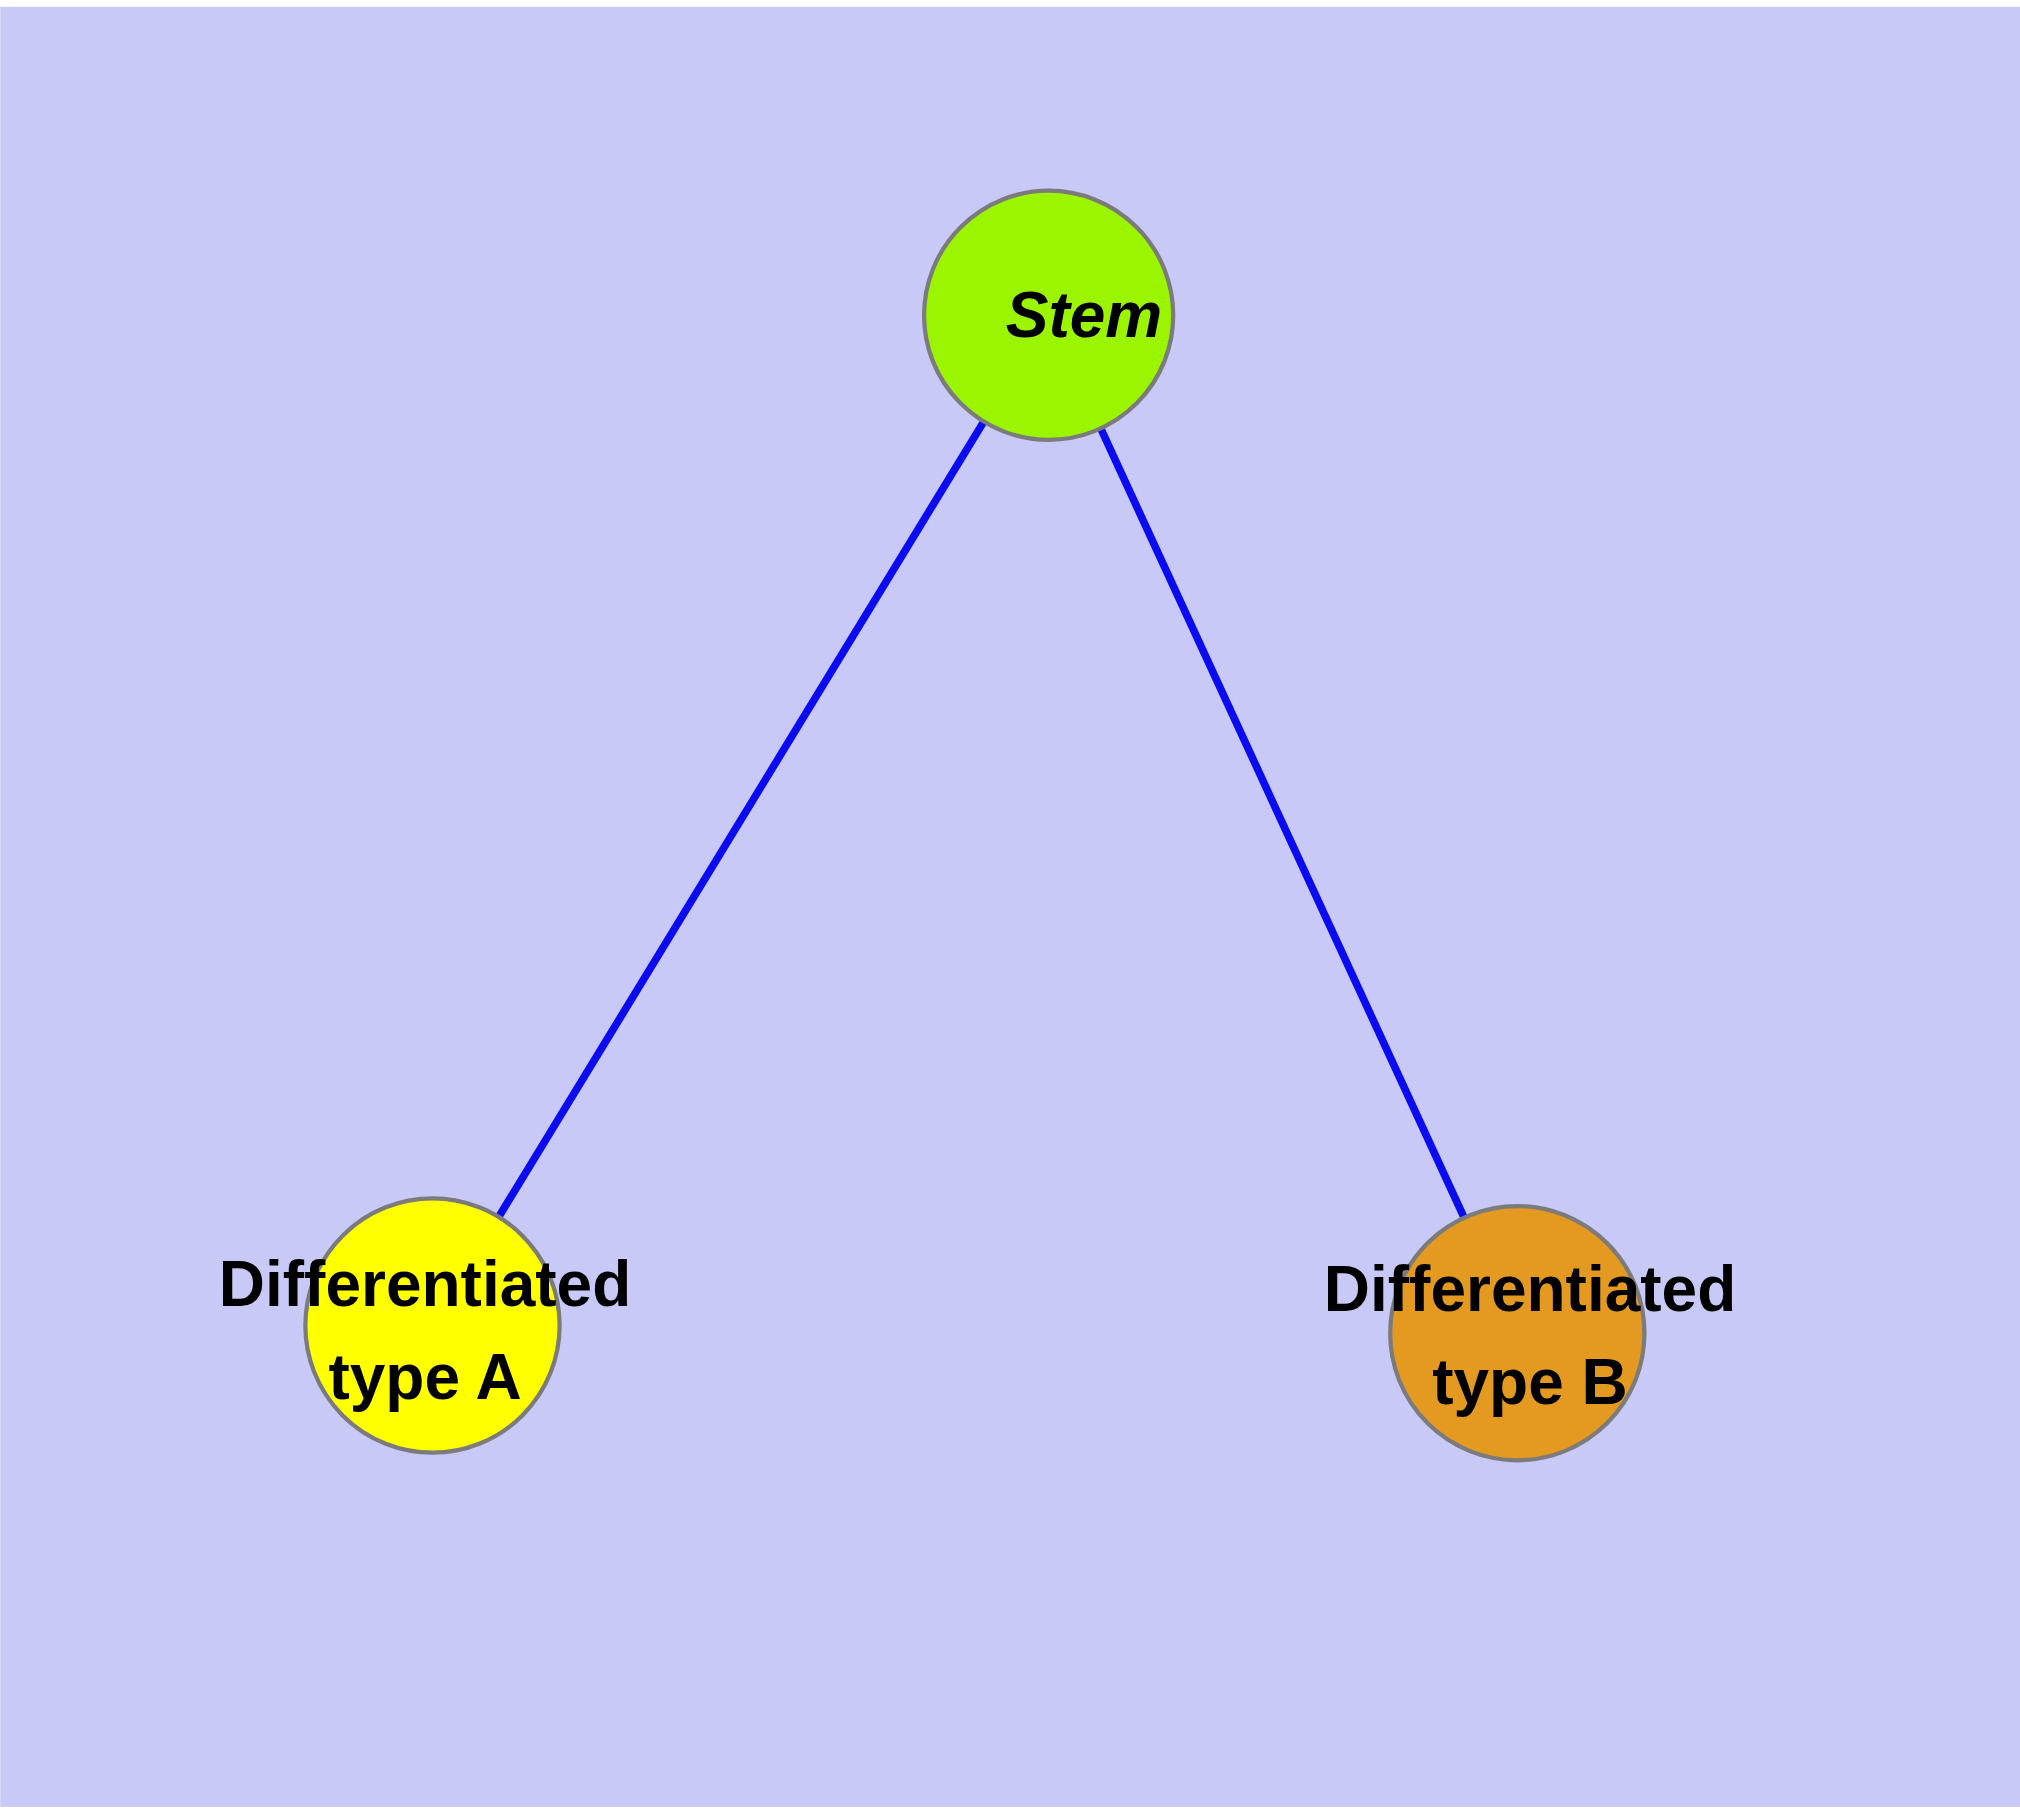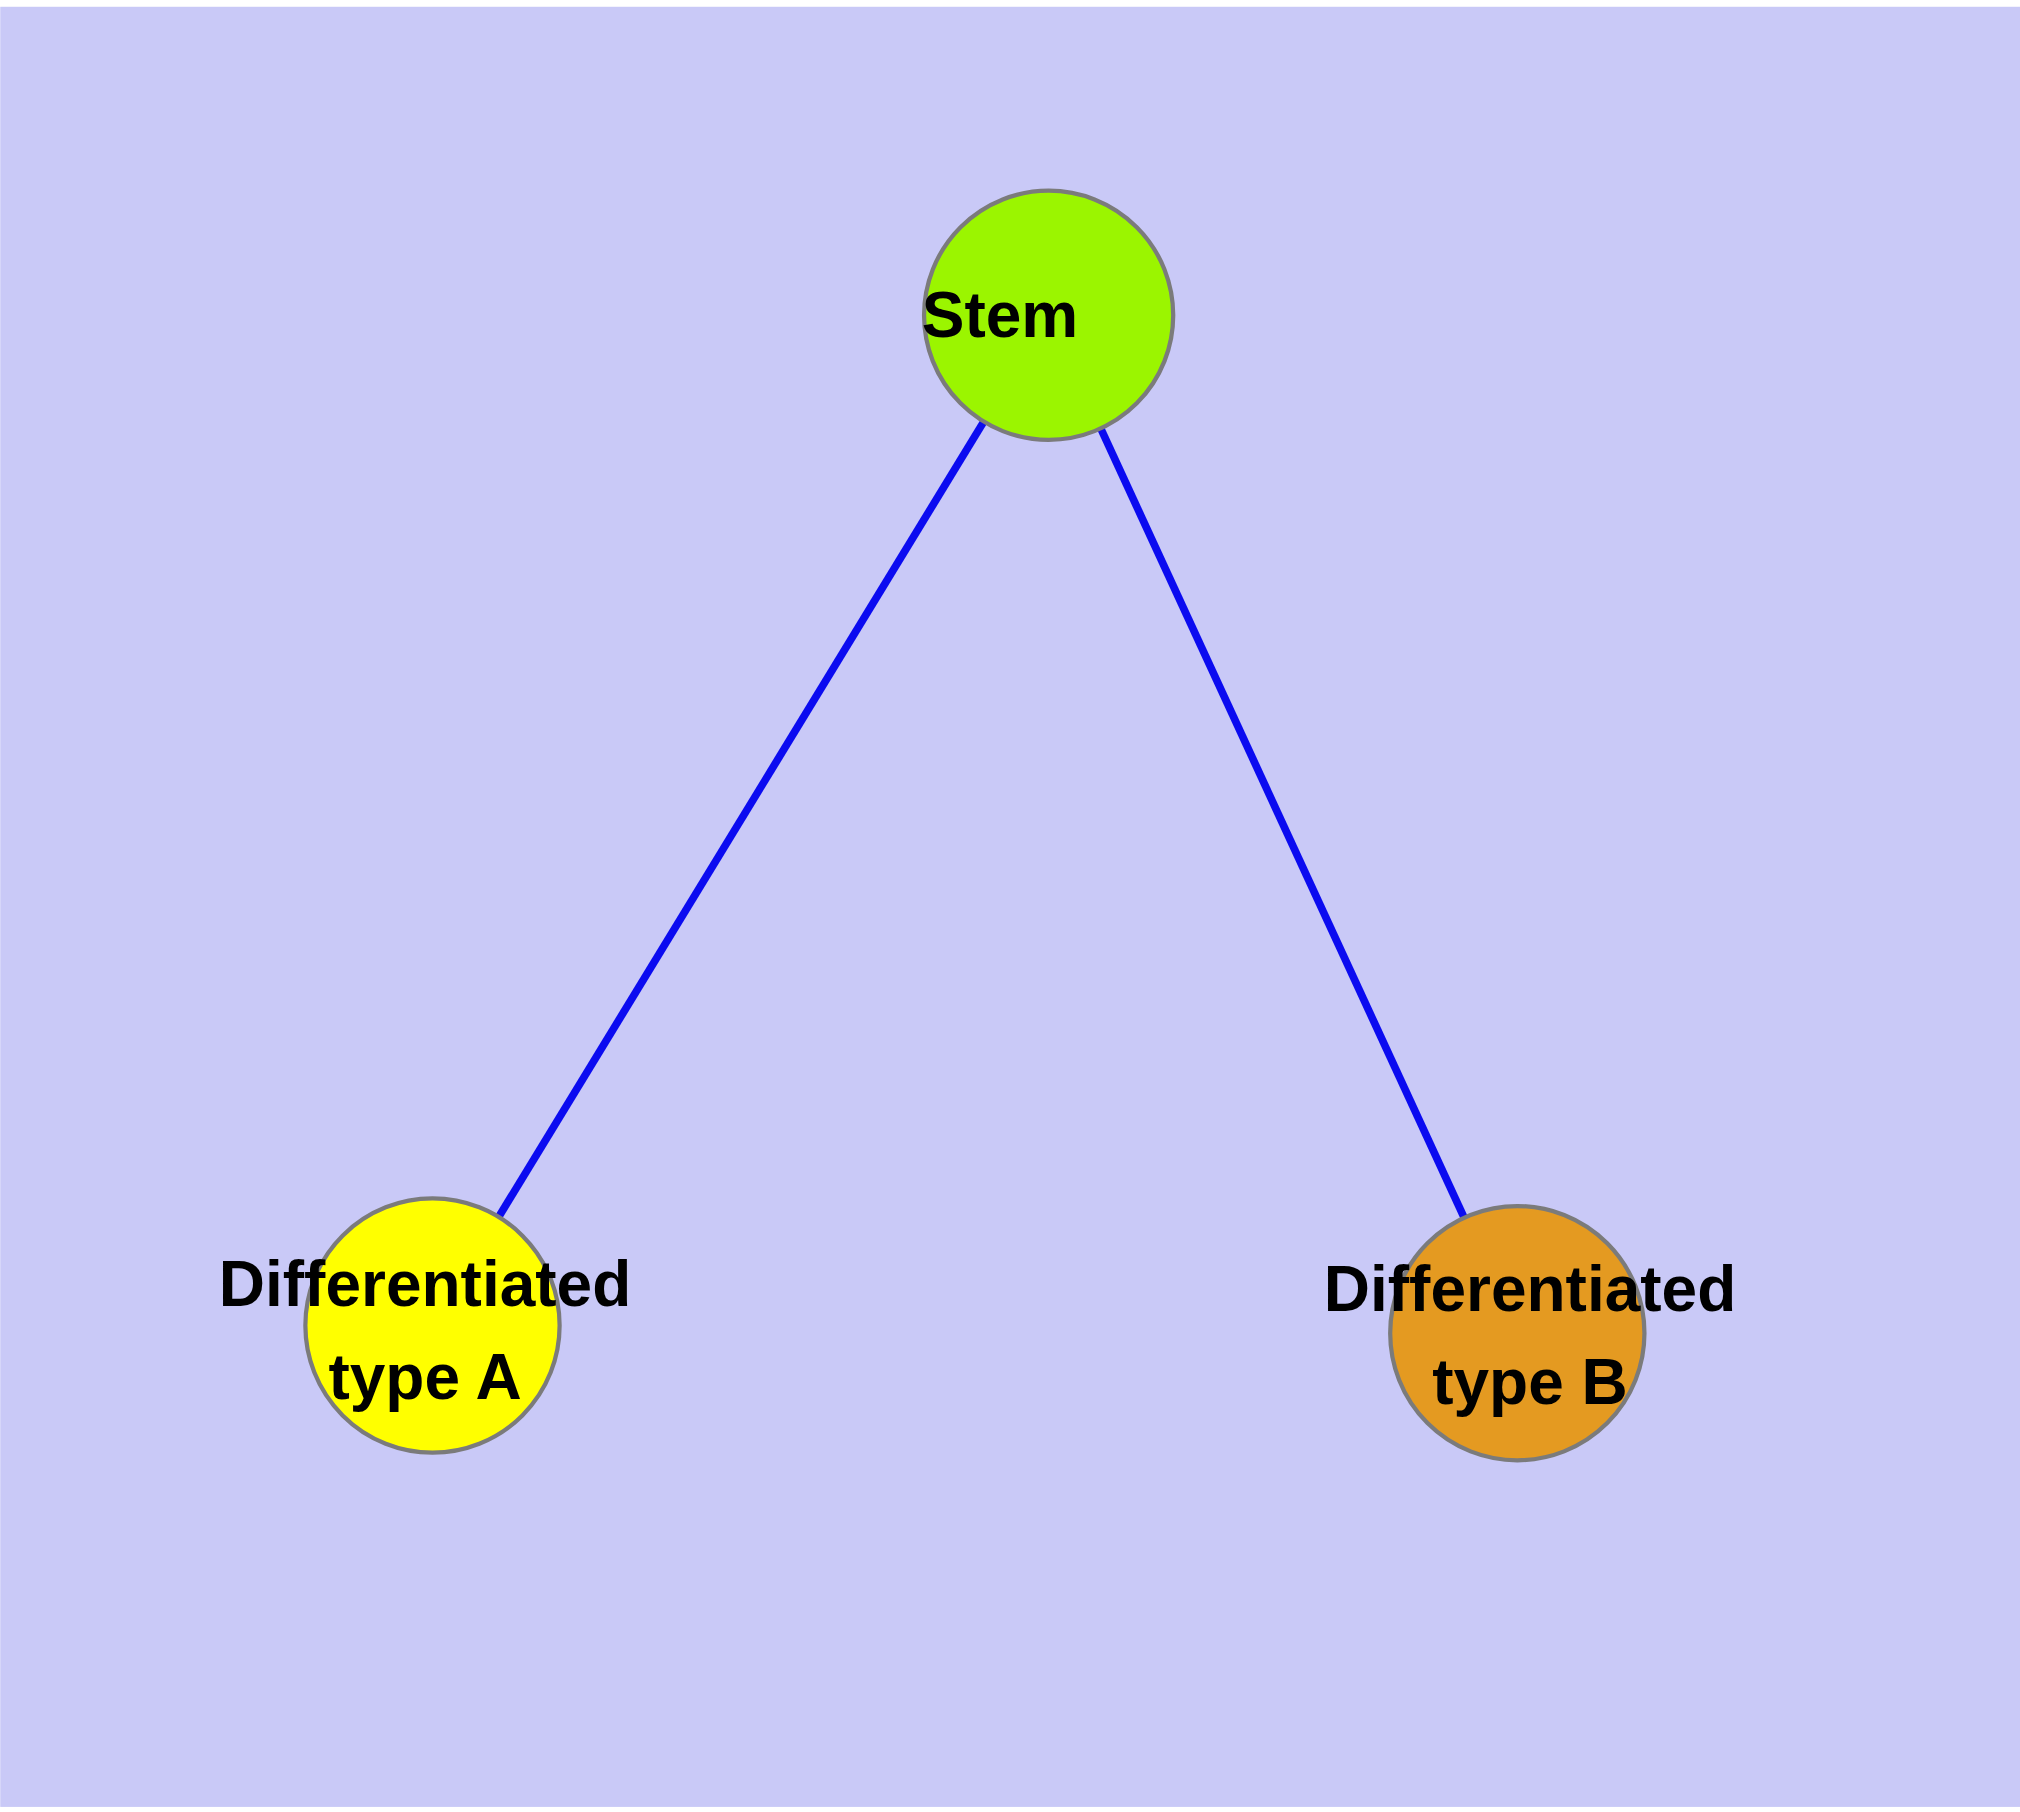--- a/index.html
+++ b/index.html
@@ -53,21 +53,21 @@
     <rect x="0" y="8" width="2384" height="2124" fill="#C9C9F7"></rect>
 
     <line class="edge" x1="1237" y1="372" x2="510" y2="1564" stroke="#0B0BF0"></line>
     <line class="edge" x1="1237" y1="372" x2="1790" y2="1573" stroke="#0B0BF0"></line>
 
     <circle class="node" cx="1237" cy="372" r="147" fill="#9BF500"></circle>
     <circle class="node" cx="510" cy="1564" r="150" fill="#FFFF00"></circle>
     <circle class="node" cx="1790" cy="1573" r="150" fill="#E49A21"></circle>
   </svg>
 
-  <div class="node-label" style="left:1000px; top:315px;">Stem</div>
+  <div class="node-label" style="left:1084px; top:315px;font-style:italic;">Stem</div>
 
   <div class="node-label" style="left:425px; top:1331px;">Differentiated
 type A</div>
 
   <div class="node-label" style="left:1530px; top:1336px;">Differentiated
 type B</div>
 
 </div>
 
 

